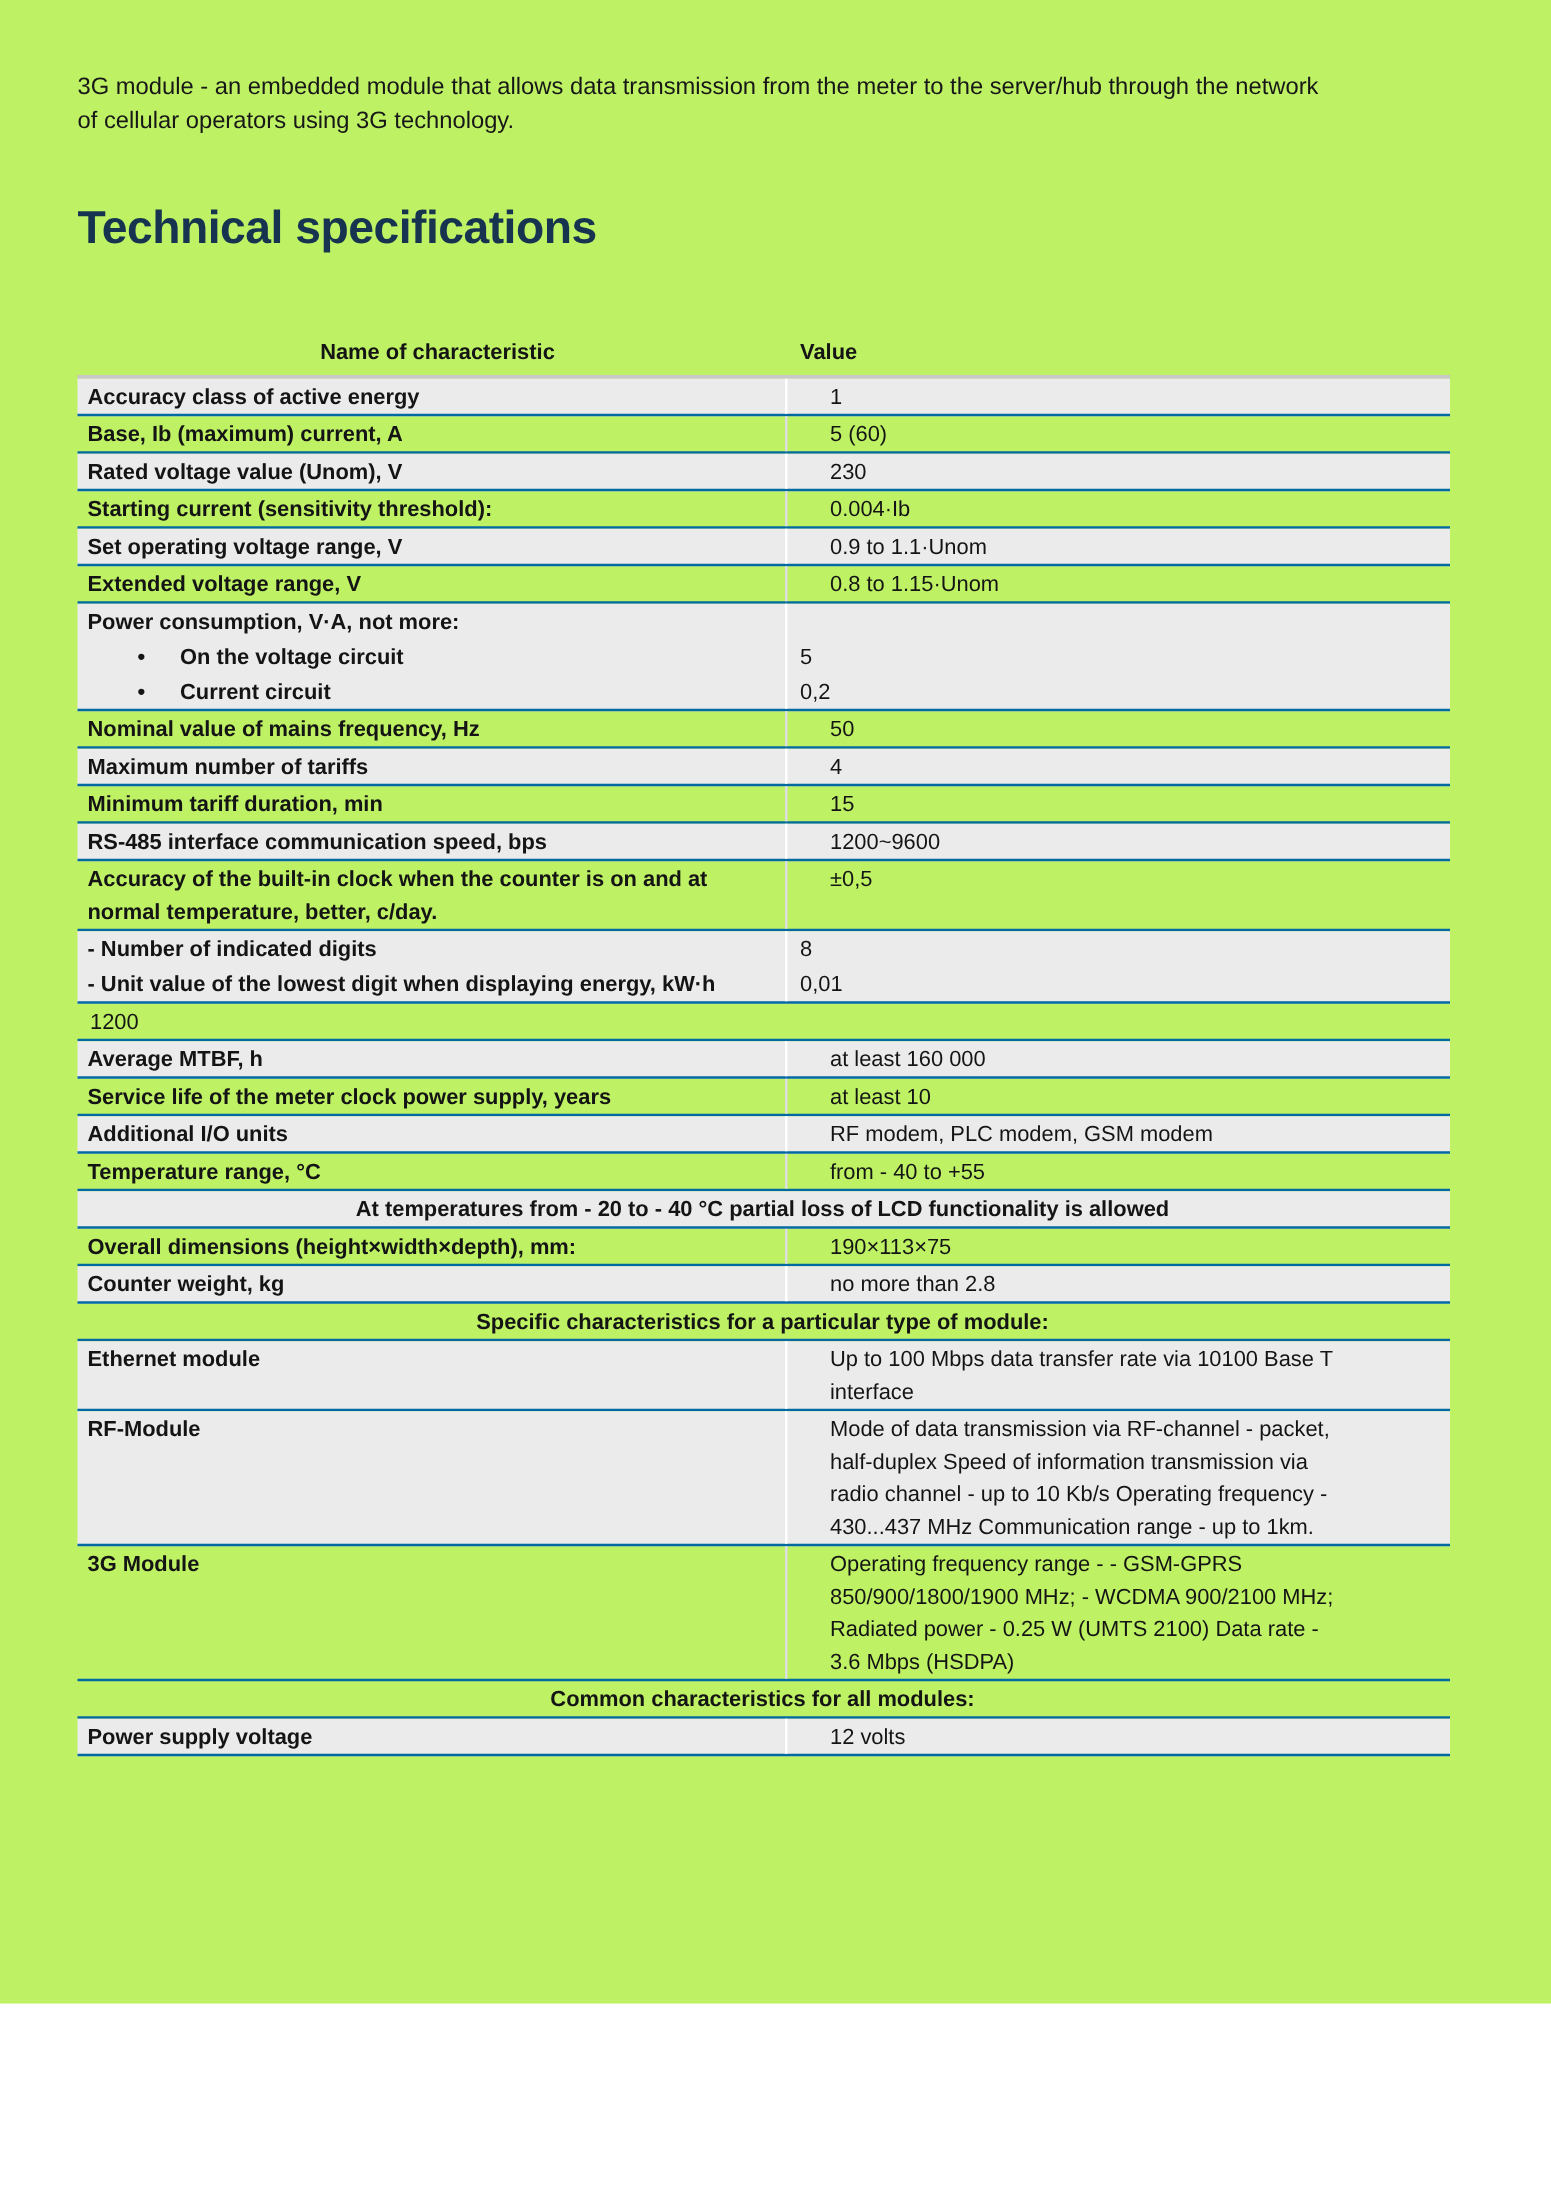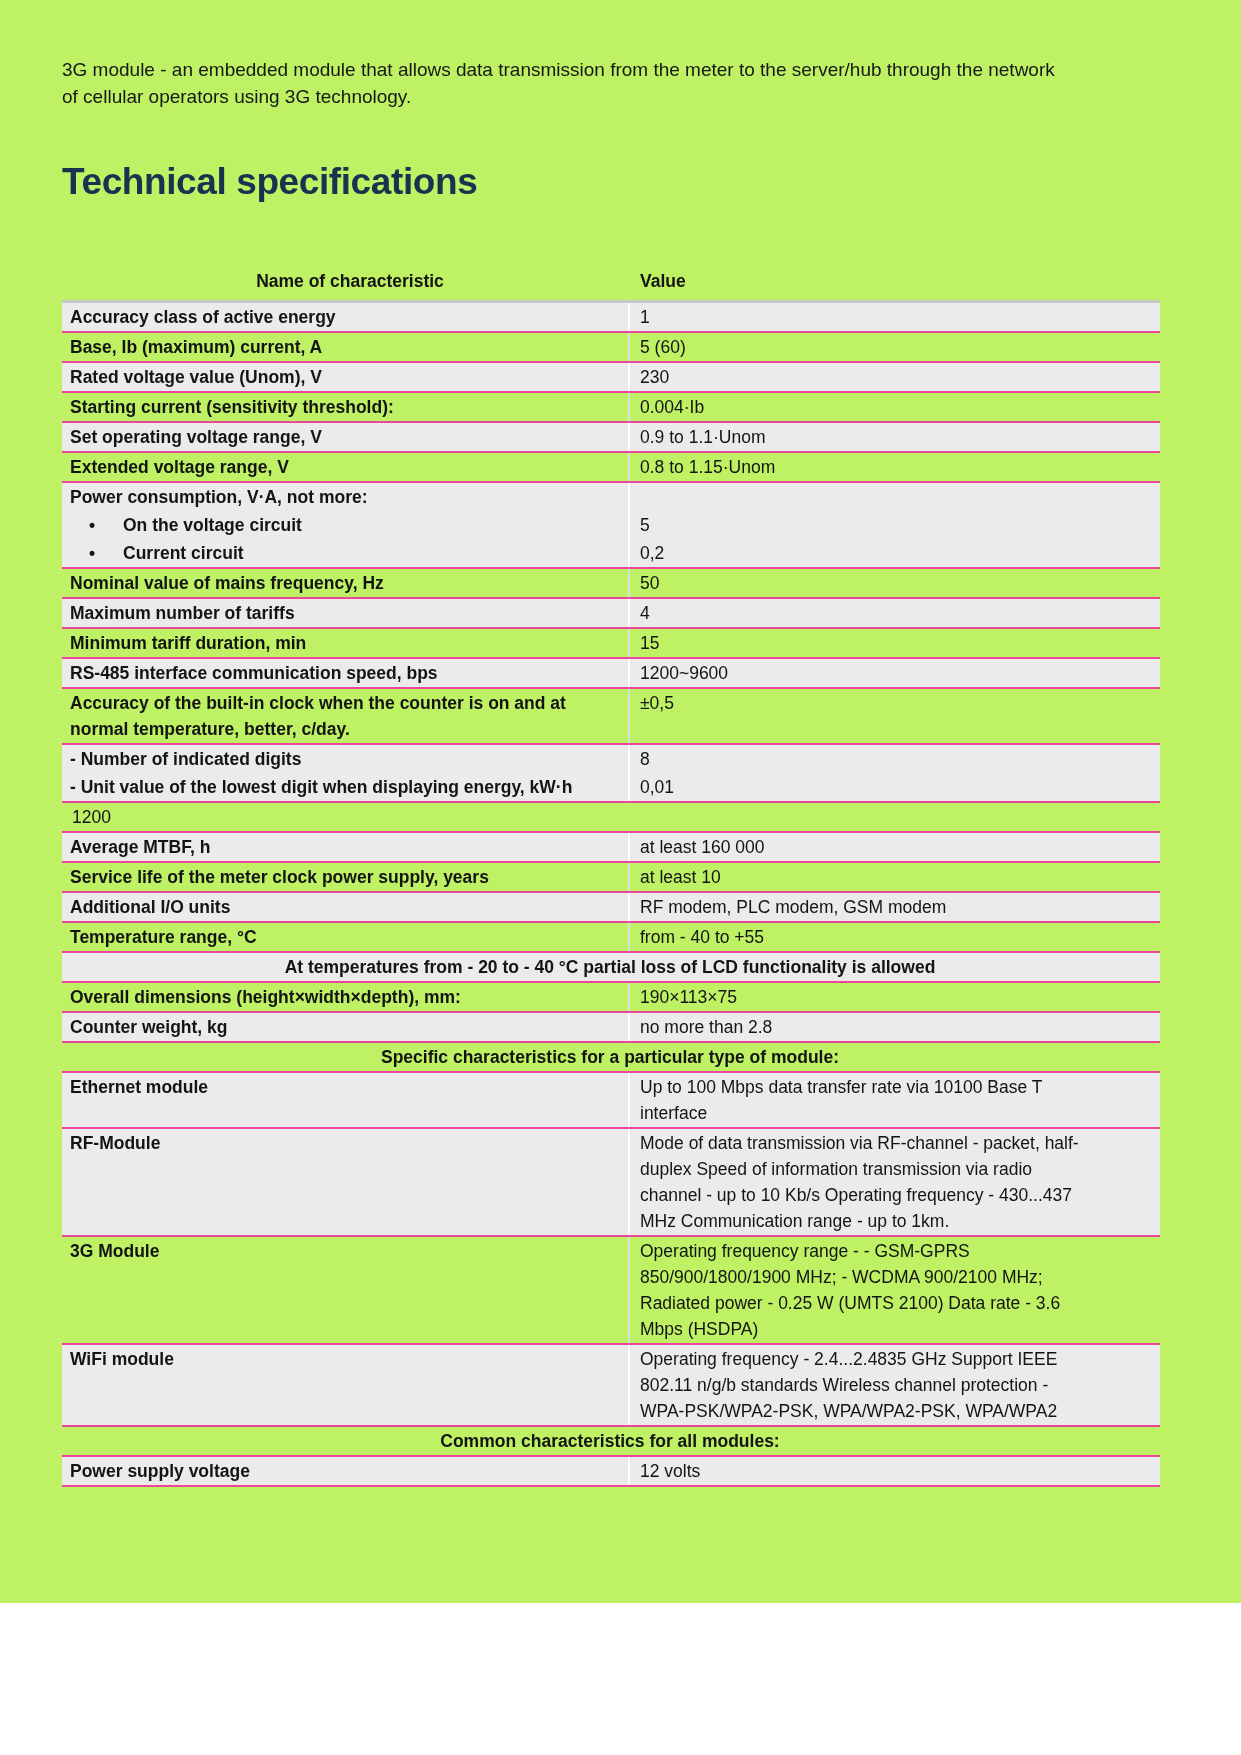--- a/index.html
+++ b/index.html
@@ -17,32 +17,32 @@
   .intro{width:1000px;font-size:19px;line-height:27px;color:#171717;margin:0;}
 
   .doc-title{margin:50px 0 0 0;font-size:37px;line-height:44px;font-weight:700;
              color:var(--title);letter-spacing:-0.4px;}
 
   .spec-table{width:1098px;margin-top:62px;font-size:17.5px;line-height:26px;}
   .t-header{display:flex;font-weight:700;padding:2px 0 6px 0;border-bottom:3px solid #c8c8c8;}
   .h-name{width:568px;box-sizing:border-box;padding-left:8px;text-align:center;}
   .h-value{flex:1;padding-left:10px;}
 
-  .t-row{display:flex;border-bottom:2px solid #ec4899;}
+  .t-row{display:flex;border-bottom:2px solid #0369a1;gap:24px;}
   .t-row.shaded{background:var(--shade);}
   .t-row.pairs{display:block;}
   .pair-line{display:flex;}
 
   .cell-name{width:568px;box-sizing:border-box;padding:1px 40px 1px 8px;font-weight:700;
              border-right:2px solid #dedede;}
   .t-row.shaded .cell-name{border-right-color:#ffffff;}
   .cell-value{flex:1;box-sizing:border-box;padding:1px 78px 1px 10px;font-weight:400;}
   .cell-span{width:100%;box-sizing:border-box;padding:1px 10px 1px 8px;font-weight:700;text-align:center;}
   .cell-span.italic{}
-  .pair-name.bullet{padding-left:27px;}
+  .pair-name.bullet{padding-left:48px;}
   .bullet-glyph{display:inline-block;width:34px;}
 
   .logo{position:absolute;left:72px;top:1643px;display:flex;align-items:center;}
   .logo-icon{display:block;}
   .logo-text{font-size:31px;font-weight:700;color:var(--logo-navy);letter-spacing:0.5px;
              margin-left:-14px;}
   .logo-sup{font-size:11.5px;font-weight:700;color:var(--logo-blue);letter-spacing:0.8px;
             vertical-align:15px;margin-left:2px;}
 </style>
 </head>
@@ -165,24 +165,20 @@
             <div class="cell-name">Ethernet module</div>
             <div class="cell-value">Up to 100 Mbps data transfer rate via 10100 Base T interface</div>
           </div>
           <div class="t-row shaded">
             <div class="cell-name">RF-Module</div>
             <div class="cell-value">Mode of data transmission via RF-channel - packet, half-duplex Speed of information transmission via radio channel - up to 10 Kb/s Operating frequency - 430...437 MHz Communication range - up to 1km.</div>
           </div>
           <div class="t-row">
             <div class="cell-name">3G Module</div>
             <div class="cell-value">Operating frequency range - - GSM-GPRS 850/900/1800/1900 MHz; - WCDMA 900/2100 MHz; Radiated power - 0.25 W (UMTS 2100) Data rate - 3.6 Mbps (HSDPA)</div>
-          </div>
-          <div class="t-row shaded">
-            <div class="cell-name">WiFi module</div>
-            <div class="cell-value">Operating frequency - 2.4...2.4835 GHz Support IEEE 802.11 n/g/b standards Wireless channel protection - WPA-PSK/WPA2-PSK, WPA/WPA2-PSK, WPA/WPA2</div>
           </div>
           <div class="t-row">
             <div class="cell-span italic">Common characteristics for all modules:</div>
           </div>
           <div class="t-row shaded">
             <div class="cell-name">Power supply voltage</div>
             <div class="cell-value">12 volts</div>
           </div>
         </div>
     </div>

